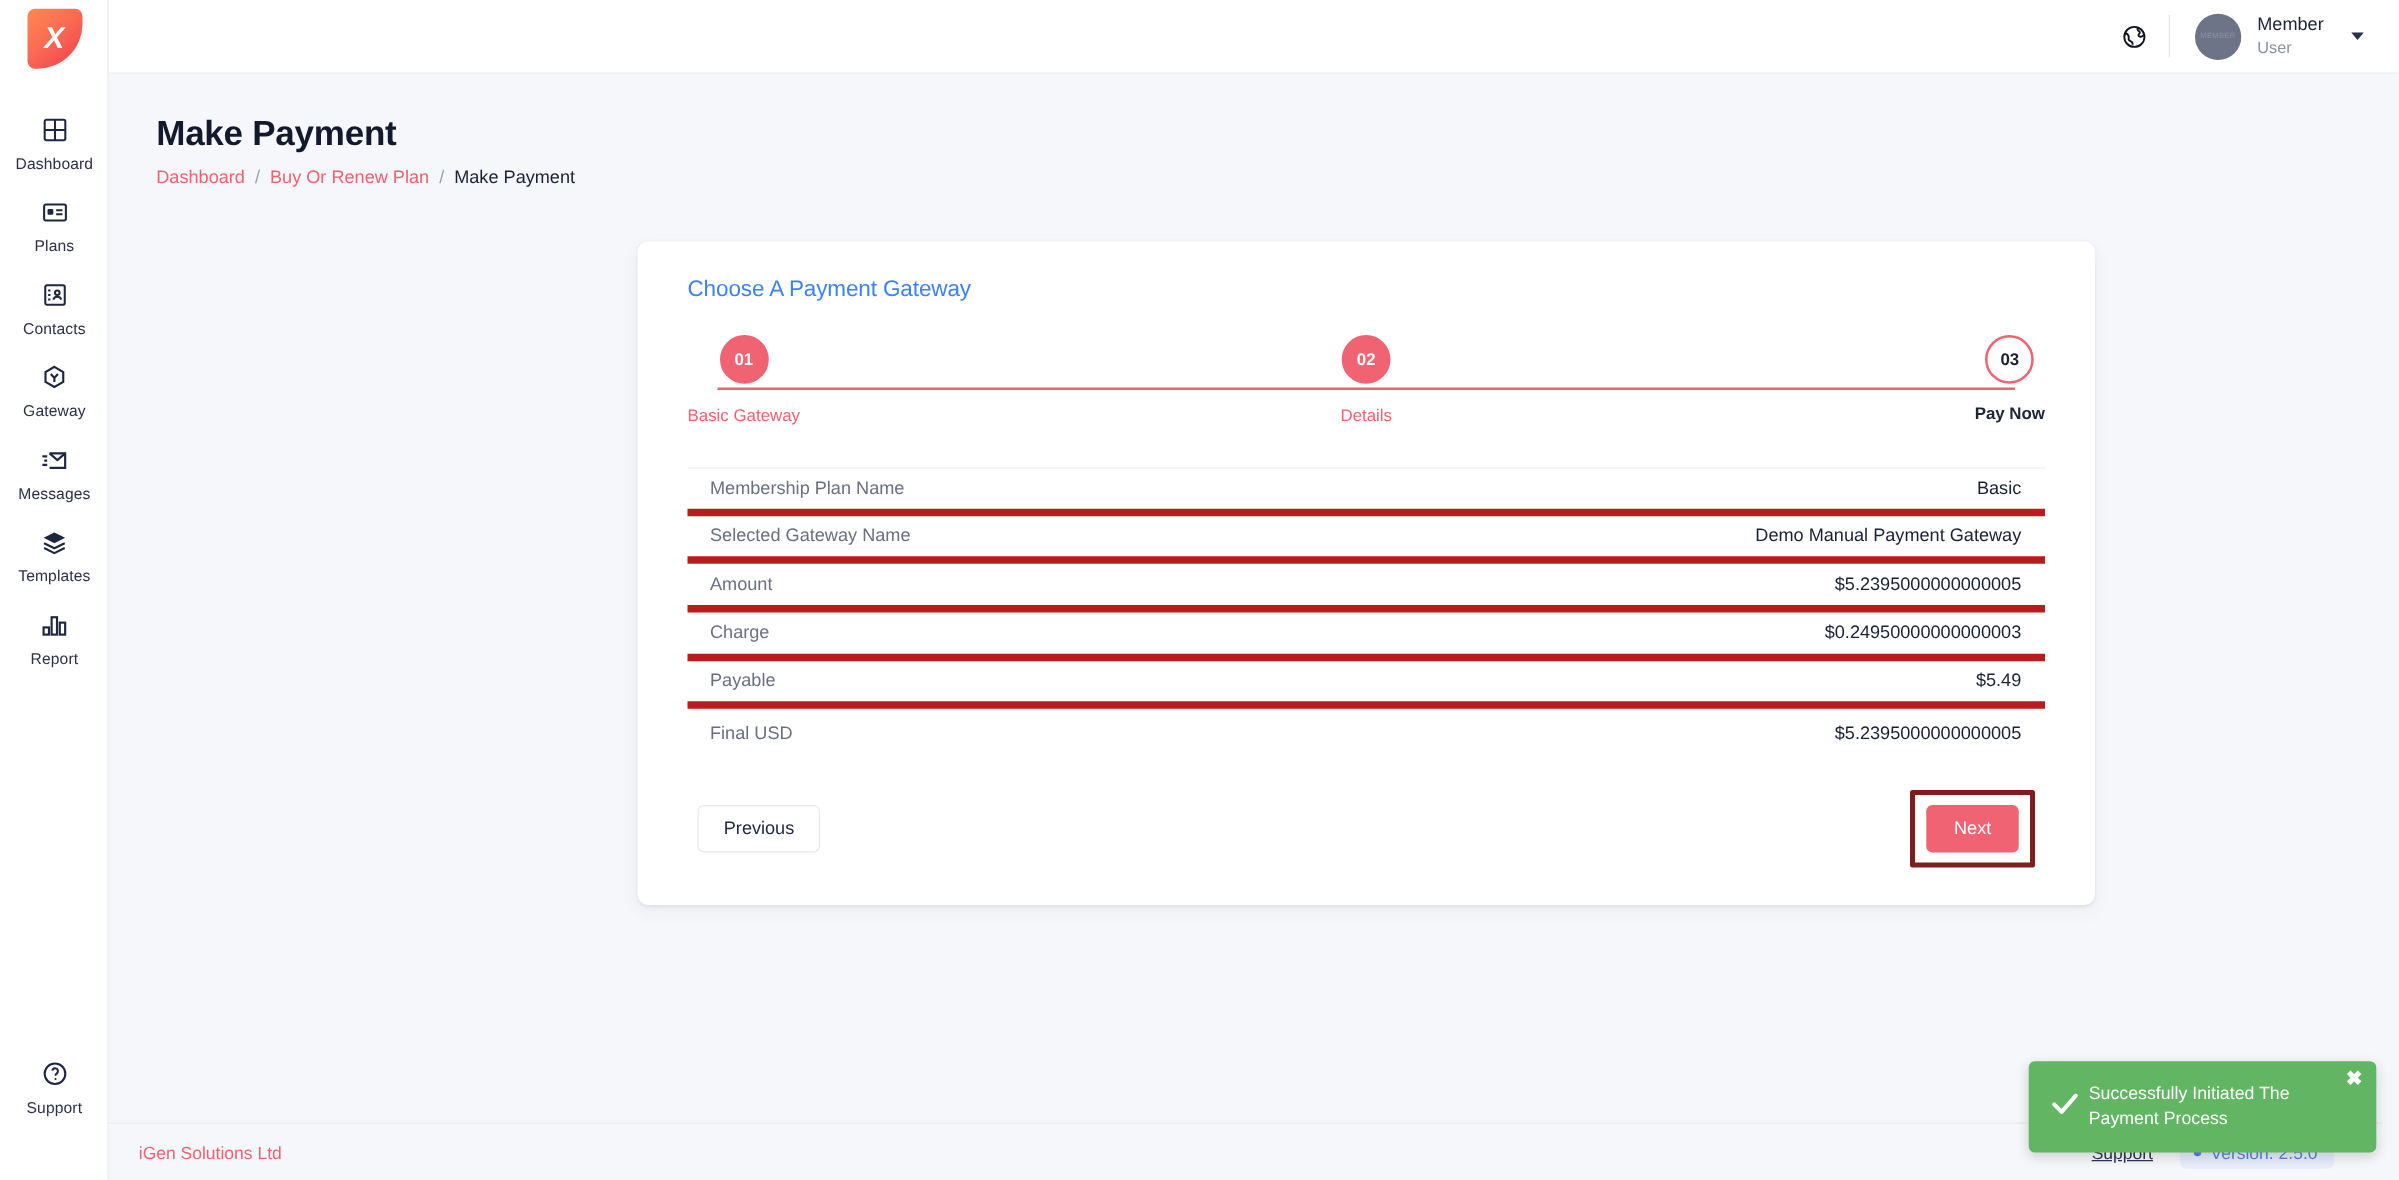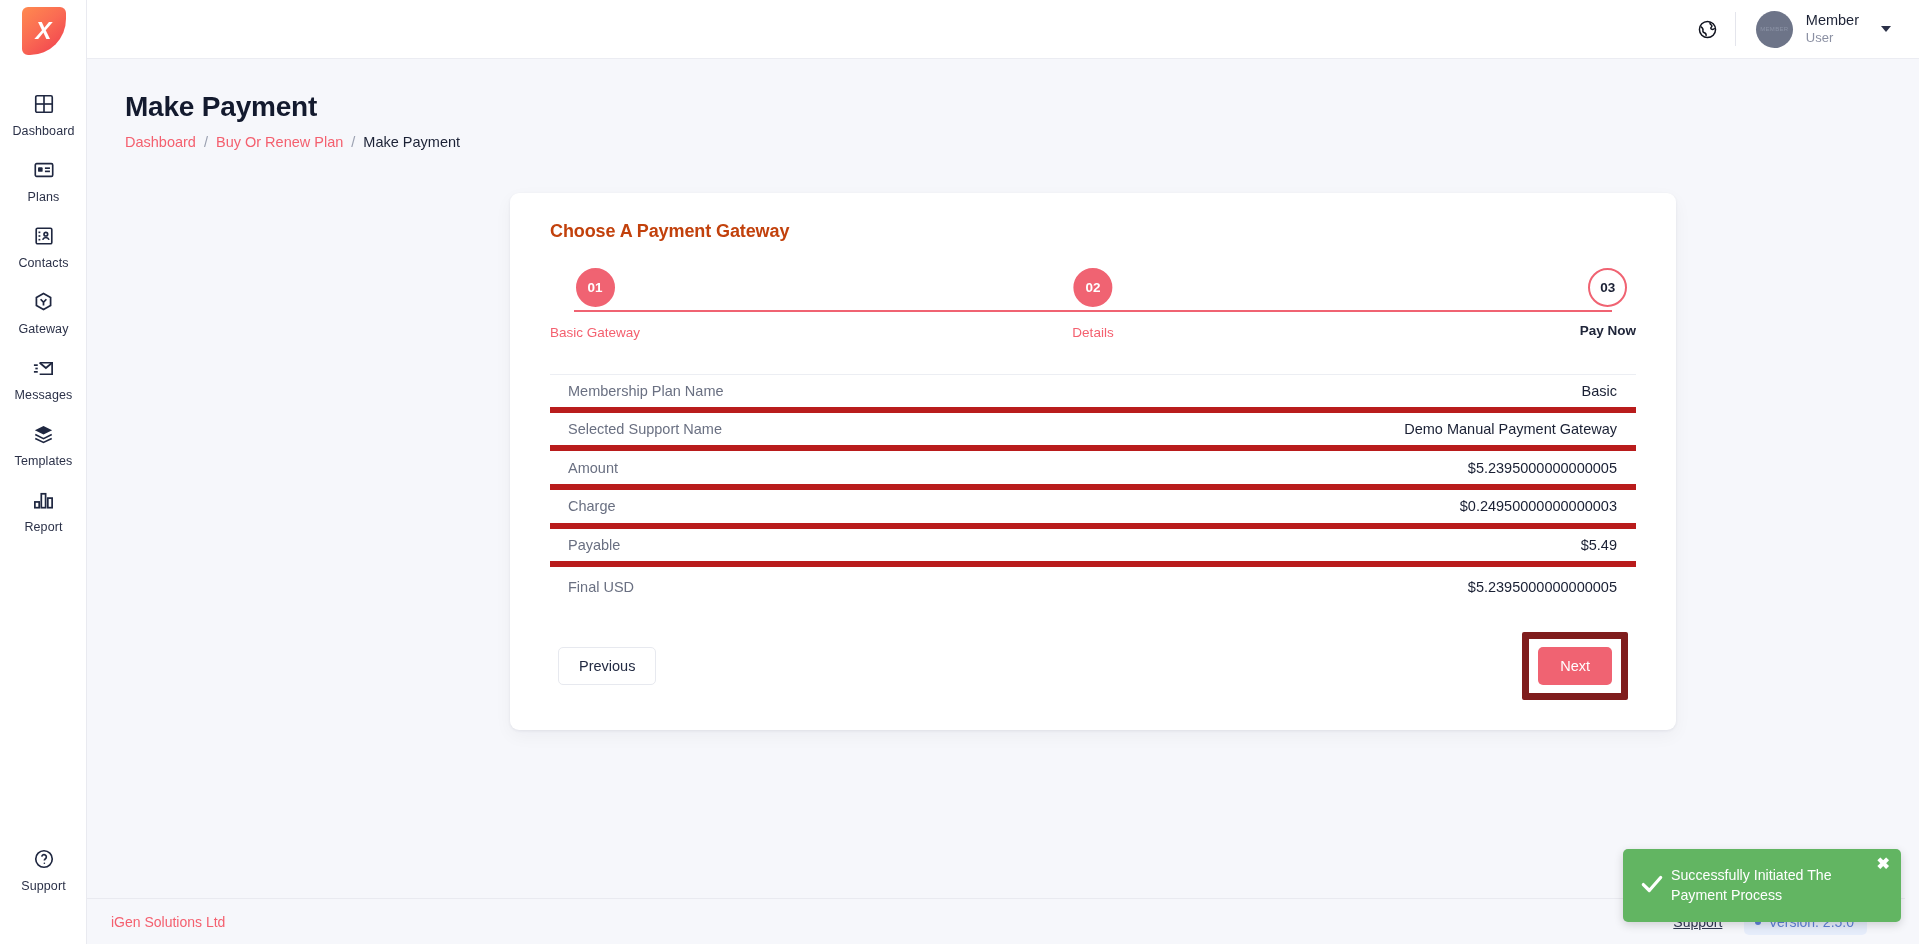--- a/index.html
+++ b/index.html
@@ -113,21 +113,21 @@
   
   #payment-card {
     position: absolute; left: 423px; top: 134px;
     width: 1166px;
     background: #ffffff;
     border-radius: 9px;
     box-shadow: 0 1px 3px rgba(25,30,56,.07), 0 6px 18px rgba(25,30,56,.045);
     padding: 28px 40px 0 40px;
   }
   #card-title {
-    font-size: 18px; font-weight: 700; color: #c2410c;
+    font-size: 18px; font-weight: 400; color: #3b82f6;
     letter-spacing: -.1px;
   }
 
   
   #stepper {
     position: relative;
     height: 98px;
     margin-top: 26px;
   }
   #stepper-track {
@@ -180,21 +180,21 @@
   #previous-button {
     font-size: 14.5px; color: #222a42;
     background: #ffffff;
     border: 1px solid #e7e9ef;
     border-radius: 5px;
     padding: 10px 20px;
     cursor: pointer;
     font-family: "Liberation Sans", sans-serif;
   }
   #next-highlight {
-    border: 7px solid #7f1d1d;
+    border: 4px solid #7f1d1d;
     padding: 8px 9px;
     border-radius: 2px;
     display: inline-block;
   }
   #next-button {
     font-size: 14.5px; color: #ffffff;
     background: #f06372;
     border: none; border-radius: 5px;
     padding: 11px 22px;
     cursor: pointer;
@@ -424,21 +424,21 @@
         <div class="step-label inactive">Pay Now</div>
       </div>
     </div>
 
     <div id="detail-rows">
       <div class="detail-row">
         <span class="detail-label">Membership Plan Name</span>
         <span class="detail-value">Basic</span>
       </div>
       <div class="detail-row">
-        <span class="detail-label">Selected Support Name</span>
+        <span class="detail-label">Selected Gateway Name</span>
         <span class="detail-value">Demo Manual Payment Gateway</span>
       </div>
       <div class="detail-row">
         <span class="detail-label">Amount</span>
         <span class="detail-value">$5.2395000000000005</span>
       </div>
       <div class="detail-row">
         <span class="detail-label">Charge</span>
         <span class="detail-value">$0.24950000000000003</span>
       </div>

